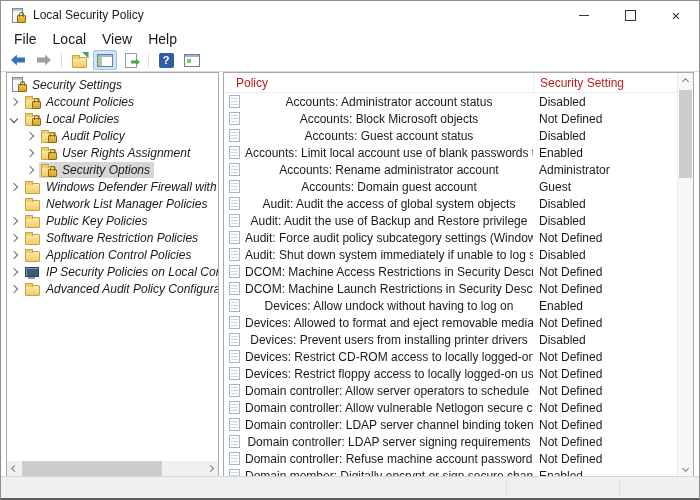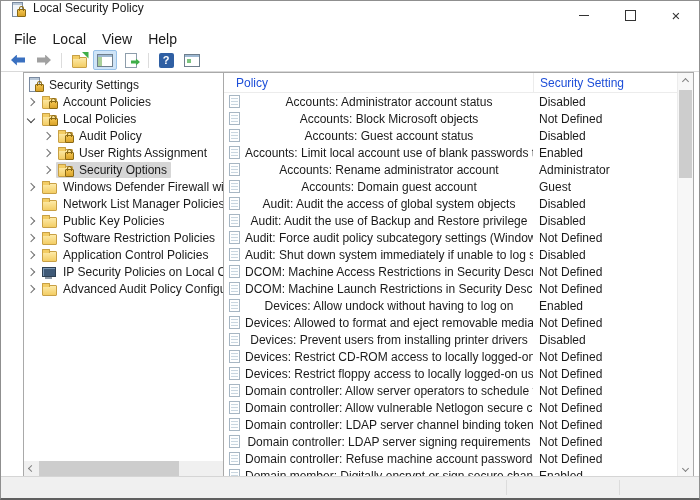--- a/index.html
+++ b/index.html
@@ -2,21 +2,21 @@
 <html><head>
 <meta charset="utf-8">
 <style>
   html,body{margin:0;padding:0;background:#fff;}
   .window{
     position:relative;width:700px;height:500px;box-sizing:border-box;
     background:#fff;border:1px solid #8f8f8f;border-bottom:2px solid #5f5f5f;
     font-family:"Liberation Sans","DejaVu Sans",sans-serif;color:#1a1a1a;overflow:hidden;
   }
   
-  .titlebar{height:28px;display:flex;align-items:flex-start;padding-left:9px;}
+  .titlebar{height:28px;display:flex;align-items:center;padding-left:9px;}
   .app-icon{width:16px;height:16px;position:relative;flex:none;}
   .app-icon::before{content:'';position:absolute;left:2px;top:1px;width:9px;height:13px;
     background:#f2f6fa;border:1px solid #7a8aa0;
     box-shadow:inset 0 2px 0 #b9c8d8;}
   .lockb{position:absolute;right:0;bottom:0;width:7px;height:6px;z-index:2;
     background:linear-gradient(#f3c44e,#d9a32a);border:1px solid #8a6914;border-radius:1px;}
   .lockb::before{content:'';position:absolute;top:-4px;left:1px;width:3px;height:4px;
     border:1px solid #8a6914;border-bottom:none;border-radius:3px 3px 0 0;}
   .title-text{font-size:12px;margin-left:7px;white-space:nowrap;}
   .win-controls{margin-left:auto;display:flex;height:100%;}
@@ -54,22 +54,22 @@
     display:flex;align-items:center;justify-content:center;border-radius:2px;}
   
   .chev{display:inline-block;width:5px;height:5px;border-right:1.6px solid #707070;border-bottom:1.6px solid #707070;}
   .chev.right{transform:rotate(-45deg);}
   .chev.down{transform:rotate(45deg);border-color:#404040;}
   .chev.small{width:4px;height:4px;border-width:1.3px;border-color:#808080;}
   .chev.up{transform:rotate(-135deg);}
   .chev.left{transform:rotate(135deg);}
   
   .content{position:absolute;top:71px;left:0;right:0;bottom:21px;background:#fff;}
-  .tree-panel{position:absolute;left:22px;top:0;bottom:0;width:213px;box-sizing:border-box;
-    border:1px solid #a9a9a9;background:#fff;overflow:hidden;}
+  .tree-panel{position:absolute;left:5px;top:0;bottom:0;width:213px;box-sizing:border-box;
+    border:1px solid #a9a9a9;background:#fff;overflow:hidden;font-style:italic;}
   .tree{padding-top:3px;font-size:12px;}
   .tree-item{display:flex;align-items:center;height:17px;white-space:nowrap;}
   .expander{width:14px;flex:none;display:flex;align-items:center;justify-content:flex-start;padding-left:2px;box-sizing:border-box;}
   .item-body{display:flex;align-items:center;height:16px;padding:0 4px 0 1px;border-radius:1px;}
   .tree-item.selected .item-body{background:#d6d6d6;}
   .ticon{display:inline-block;width:17px;height:15px;position:relative;flex:none;margin-right:4px;}
   .folder-icon::before,.folder-lock-icon::before{content:'';position:absolute;left:1px;top:4px;width:13px;height:9px;
     background:linear-gradient(#fdeaa8,#f3cd64);border:1px solid #c8a045;border-radius:1px;}
   .folder-icon::after,.folder-lock-icon::after{content:'';position:absolute;left:1px;top:2px;width:6px;height:3px;
     background:#f3cd64;border:1px solid #c8a045;border-bottom:none;border-radius:1px 1px 0 0;}
@@ -80,21 +80,21 @@
   .ipsec-icon::after{content:'';position:absolute;left:4px;top:13px;width:7px;height:2px;background:#8a97a5;}
   .tlabel{padding-left:1px;}
   
   .hscroll{position:absolute;left:0;right:0;bottom:0;height:15px;background:#f0f0f0;display:flex;align-items:center;}
   .hs-btn{width:15px;height:15px;display:flex;align-items:center;justify-content:center;flex:none;}
   .hs-btn.right{margin-left:auto;}
   .hs-thumb{position:absolute;left:15px;width:140px;top:0;bottom:0;background:#cdcdcd;}
   
   .list-panel{position:absolute;left:222px;right:5px;top:0;bottom:0;box-sizing:border-box;
     border:1px solid #a9a9a9;background:#fff;overflow:hidden;}
-  .lheader{height:19px;display:flex;align-items:center;font-size:12px;color:#1d4ed8;
+  .lheader{height:19px;display:flex;align-items:center;font-size:12px;color:#b91c1c;
     border-bottom:1px solid #ececec;margin-right:16px;}
   .col-policy{flex:none;width:309px;padding-left:12px;box-sizing:border-box;}
   .col-setting{flex:1;border-left:1px solid #ececec;padding-left:6px;height:100%;display:flex;align-items:center;}
   .lrows{overflow:hidden;height:calc(100% - 20px);margin-right:16px;}
   .lrow{display:flex;align-items:center;height:17px;font-size:12px;white-space:nowrap;}
   .picon{flex:none;width:11px;height:13px;margin-left:5px;border:1px solid #a7b6c3;box-sizing:border-box;
     background-color:#fbfdfe;padding:2px 1px;background-clip:content-box;
     background-image:repeating-linear-gradient(to bottom,transparent 0 2px,#c9d6e0 2px 3px);}
   .pcell{flex:none;width:288px;margin-left:5px;overflow:hidden;text-align:center;}
   .scell{flex:1;padding-left:6px;overflow:hidden;}

